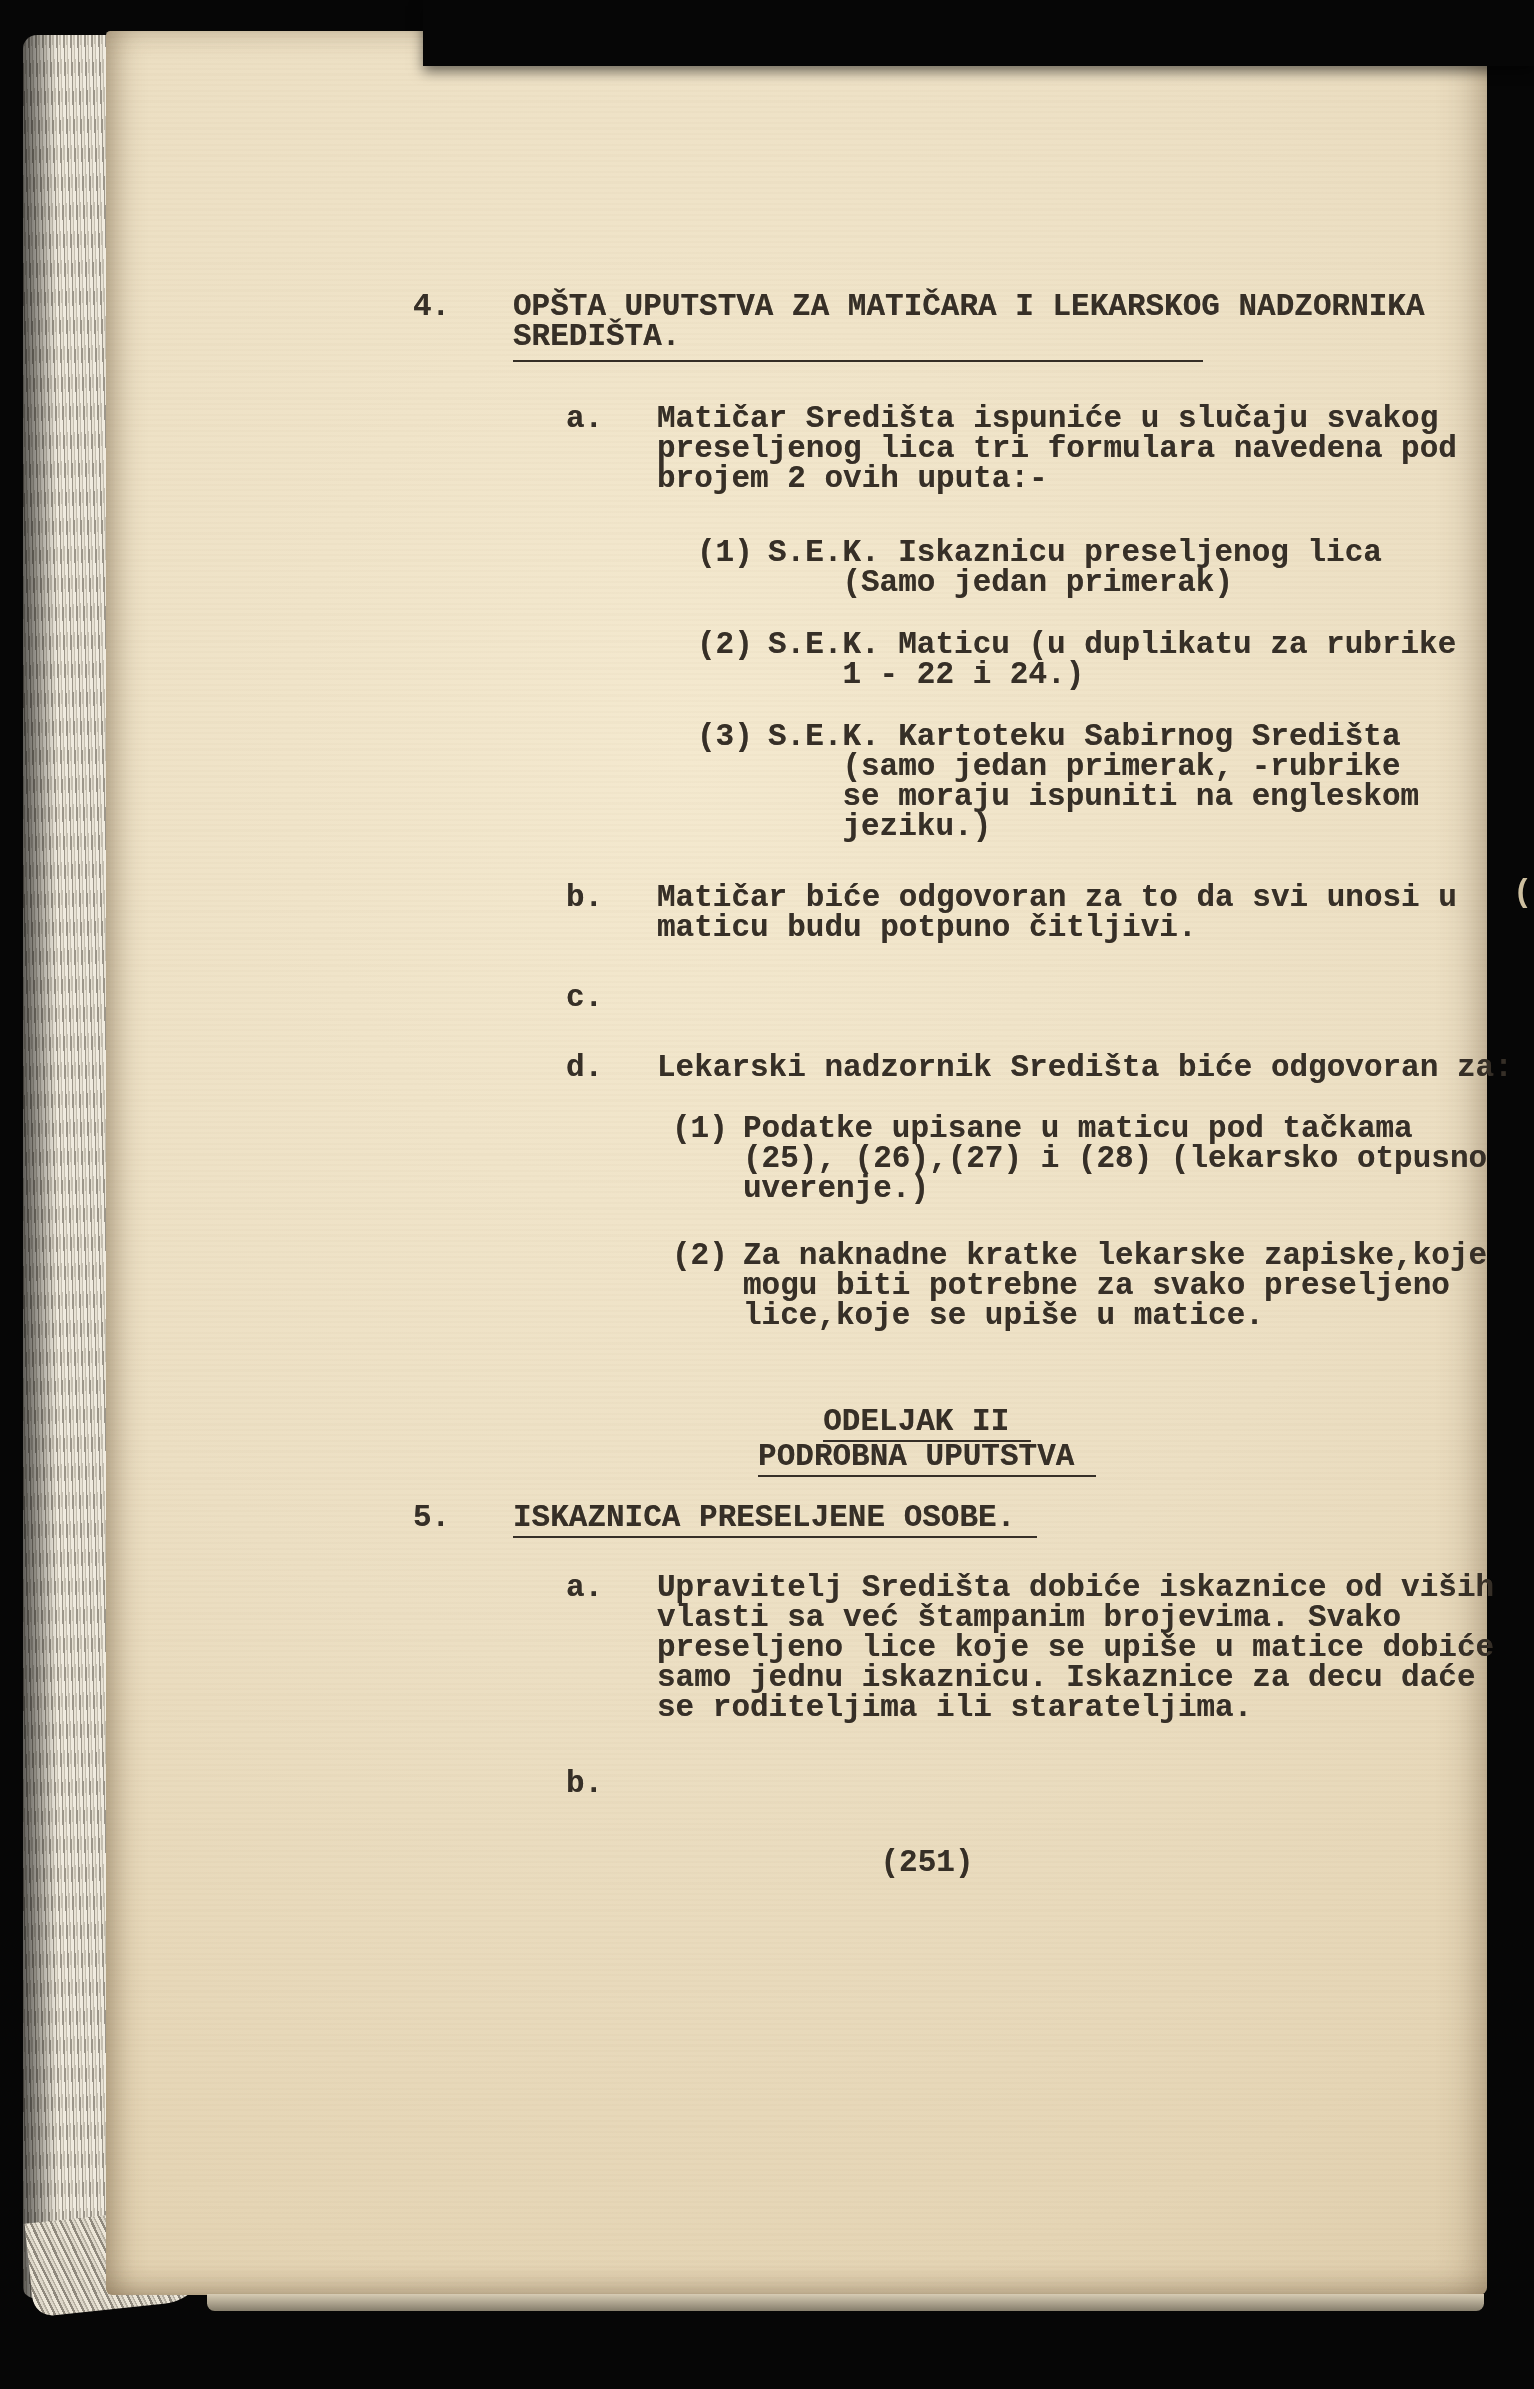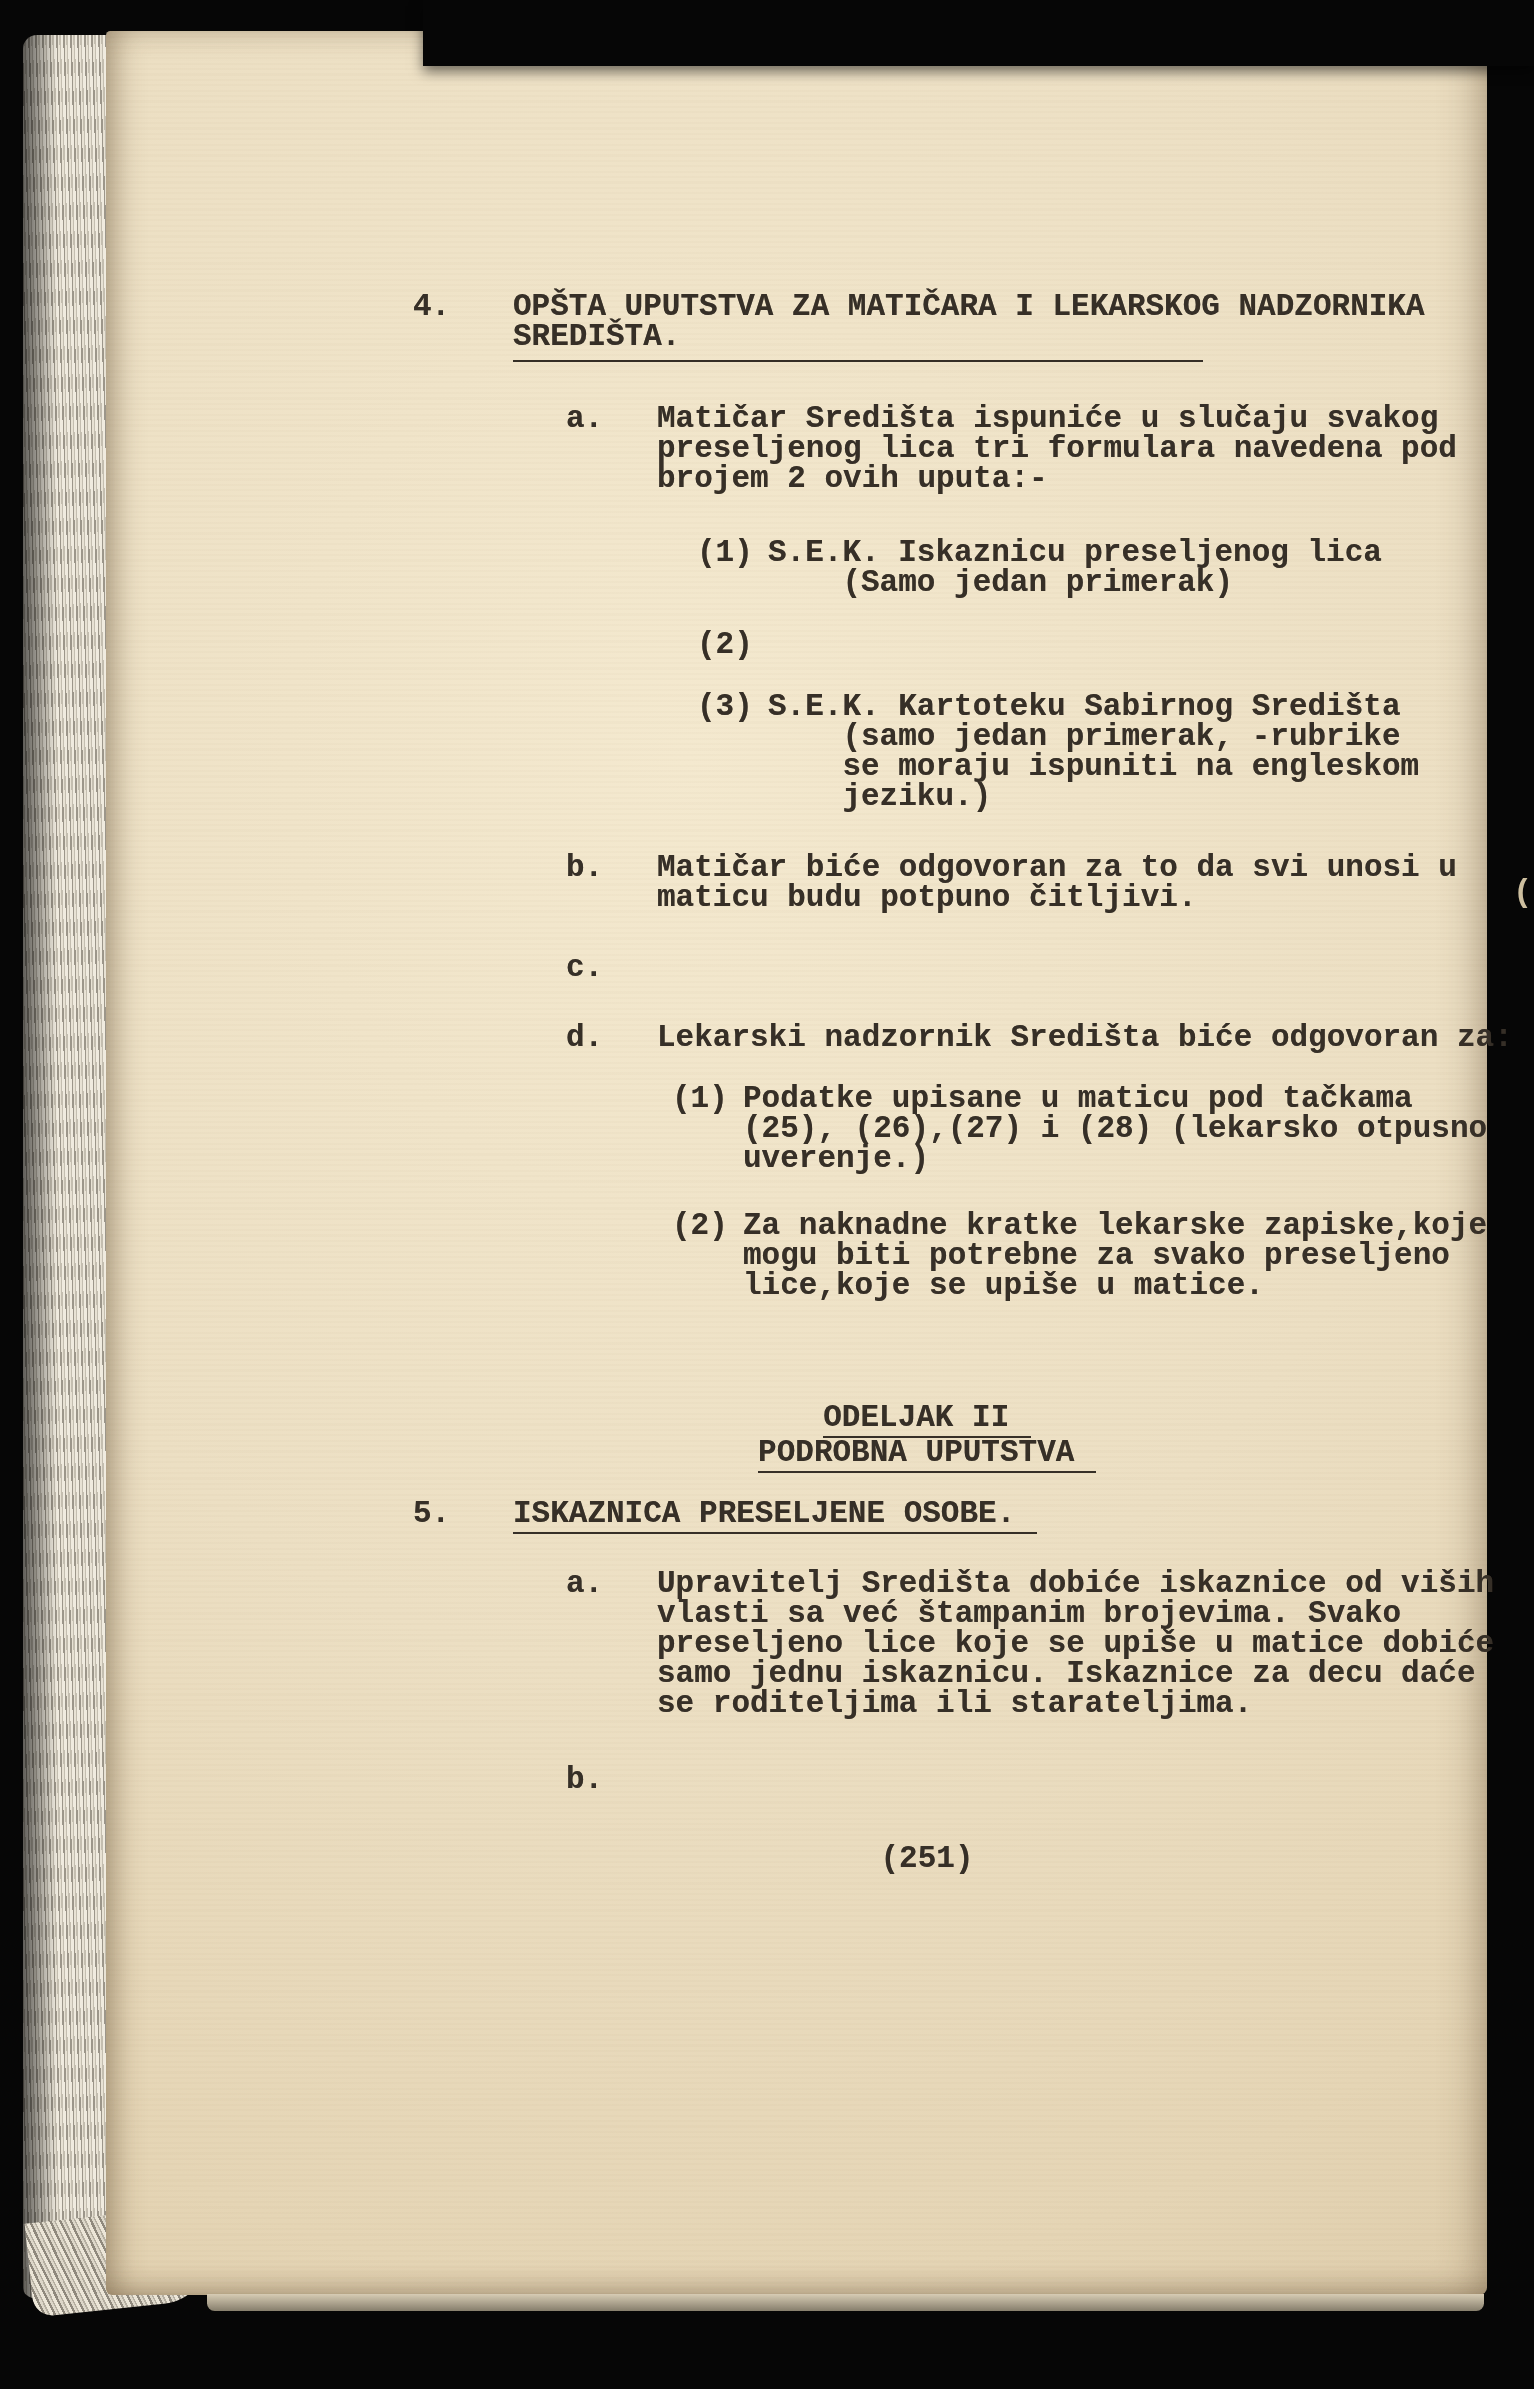--- a/index.html
+++ b/index.html
@@ -100,20 +100,22 @@
       </div>
 
       <div class="row sub-a" style="margin-top:44px">
         <span class="lbl">(1)</span>
         <span class="txt">S.E.K. Iskaznicu preseljenog lica
     (Samo jedan primerak)</span>
       </div>
 
       <div class="row sub-a" style="margin-top:32px">
         <span class="lbl">(2)</span>
+        <span class="txt">S.E.K. Maticu (u duplikatu za rubrike
+    1 - 22 i 24.)</span>
       </div>
 
       <div class="row sub-a" style="margin-top:32px">
         <span class="lbl">(3)</span>
         <span class="txt">S.E.K. Kartoteku Sabirnog Središta
     (samo jedan primerak, -rubrike
     se moraju ispuniti na engleskom
     jeziku.)</span>
       </div>
 
@@ -139,21 +141,21 @@
 uverenje.)</span>
       </div>
 
       <div class="row sub-d" style="margin-top:37px">
         <span class="lbl">(2)</span>
         <span class="txt">Za naknadne kratke lekarske zapiske,koje
 mogu biti potrebne za svako preseljeno
 lice,koje se upiše u matice.</span>
       </div>
 
-      <div class="center-wrap" style="margin-top:102px">
+      <div class="center-wrap" style="margin-top:76px">
         <span class="underline-fit">ODELJAK II</span>
       </div>
       <div class="center-wrap" style="">
         <span class="underline-fit">PODROBNA UPUTSTVA</span>
       </div>
 
       <div class="row" style="margin-top:26px">
         <span class="num">5.</span>
         <span>
           <span class="underline-fit">ISKAZNICA PRESELJENE OSOBE.</span>

